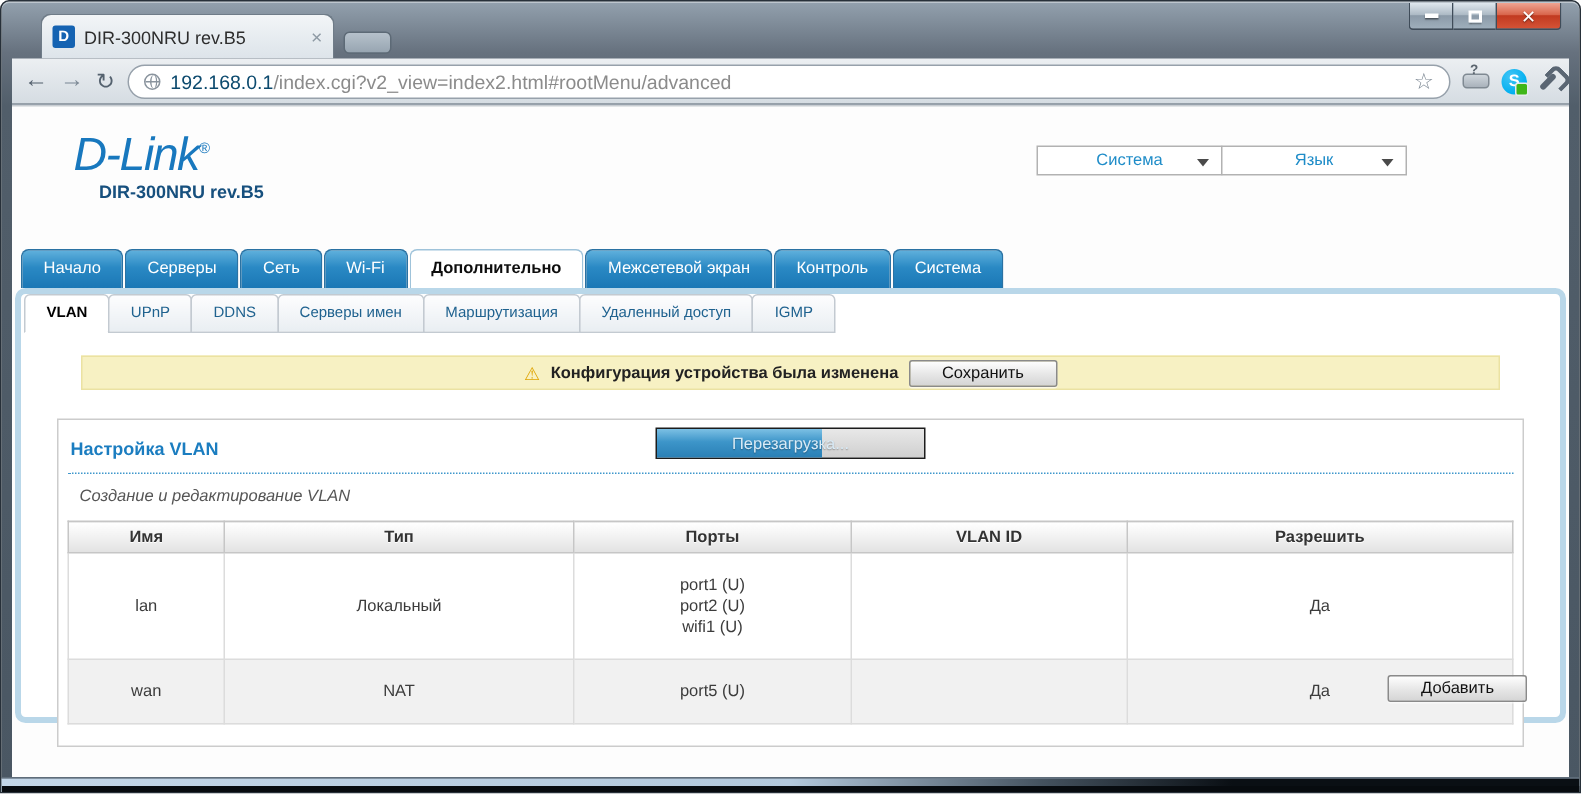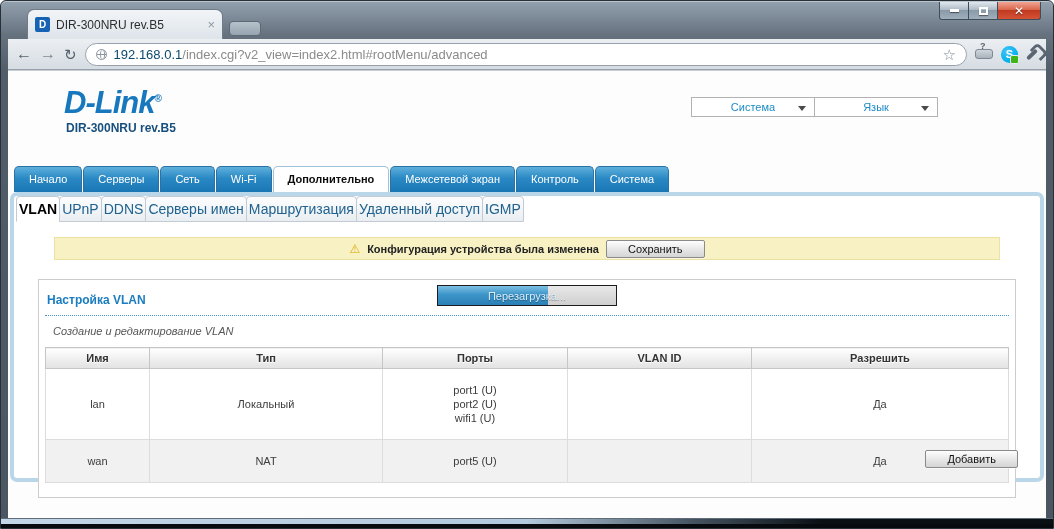--- a/index.html
+++ b/index.html
@@ -61,21 +61,21 @@
     background:#3fb618; border-radius:2px; border:1px solid #e7ebee; }
   .wrench { width:4px; height:13px; background:#5a6673; border-radius:2px; transform:rotate(45deg); position:relative; margin:0 4px; }
   .wrench::before { content:""; position:absolute; top:-6px; left:-3px; width:10px; height:8px;
     border:3px solid #5a6673; border-bottom:none; border-radius:5px 5px 0 0; }
 
   
   .page { position:absolute; top:69px; left:7px; right:7px; bottom:10px; background:#fdfdfd; overflow:hidden;
     border-top:1px solid #c8cdd2; }
 
   .site-header { height:94px; position:relative; }
-  .logo { position:absolute; left:56px; top:16px; color:#1878be; font-size:31px; font-weight:bold;
+  .logo { position:absolute; left:41px; top:16px; color:#1878be; font-size:31px; font-weight:normal;
     font-style:italic; letter-spacing:-1px; line-height:1; }
   .logo sup { font-size:10px; font-style:normal; letter-spacing:0; }
   .model { position:absolute; left:58px; top:50px; color:#17507e; font-size:12px; font-weight:bold; }
   .header-menus { position:absolute; right:108px; top:26px; display:flex; }
   .menu-box { width:124px; height:20px; background:#fff; border:1px solid #b2b2b2; display:flex;
     align-items:center; justify-content:center; position:relative; }
   .menu-box + .menu-box { margin-left:-1px; }
   .menu-box .lbl { color:#1e8cc8; font-size:11px; }
   .caret { position:absolute; right:8px; top:8px; width:0; height:0;
     border-left:4px solid transparent; border-right:4px solid transparent; border-top:5px solid #4a4a4a; }
@@ -83,21 +83,21 @@
   
   .main-tabs { display:flex; margin-left:6px; height:27px; align-items:flex-end; }
   .main-tab { height:26px; line-height:25px; padding:0 14px; margin-right:1px; font-size:11px; color:#fff;
     background:linear-gradient(180deg,#5fb0dc 0,#2a89c4 45%,#1a77b5 100%);
     border:1px solid #2a72a3; border-bottom:none; border-radius:5px 5px 0 0; white-space:nowrap; }
   .main-tab.active { background:#fff; color:#0d0d0d; font-weight:bold; border-color:#9fc3da; }
 
   
   .panel { margin:0 2px; height:290px; background:#fff; border:4px solid #b9d7e9; border-radius:7px; position:relative; }
   .subtabs { display:flex; margin-left:2px; height:26px; }
-  .subtab { height:26px; line-height:24px; padding:0 2px; font-size:14px; color:#1f628f; white-space:nowrap;
+  .subtab { height:26px; line-height:24px; padding:0 14px; font-size:10px; color:#1f628f; white-space:nowrap;
     background:linear-gradient(180deg,#fdfdfe 0,#e9eef2 100%); border:1px solid #c3cad1; border-radius:4px 4px 0 0; }
   .subtab + .subtab { margin-left:-1px; }
   .subtab.active { background:#fff; color:#000; font-weight:bold; border-bottom-color:#fff; }
 
   .notice { margin:15px 40px 0; height:23px; background:#f7f1c3; border:1px solid #ebe2a2;
     display:flex; align-items:center; justify-content:center; gap:7px; }
   .warn-icon { color:#dfa400; font-size:12px; line-height:1; }
   .notice-text { font-size:11px; font-weight:bold; color:#222; }
   .btn { font-family:inherit; font-size:11px; color:#111; padding:2px 21px;
     background:linear-gradient(180deg,#fefefe 0,#e6e6e6 55%,#d5d5d5 100%);

